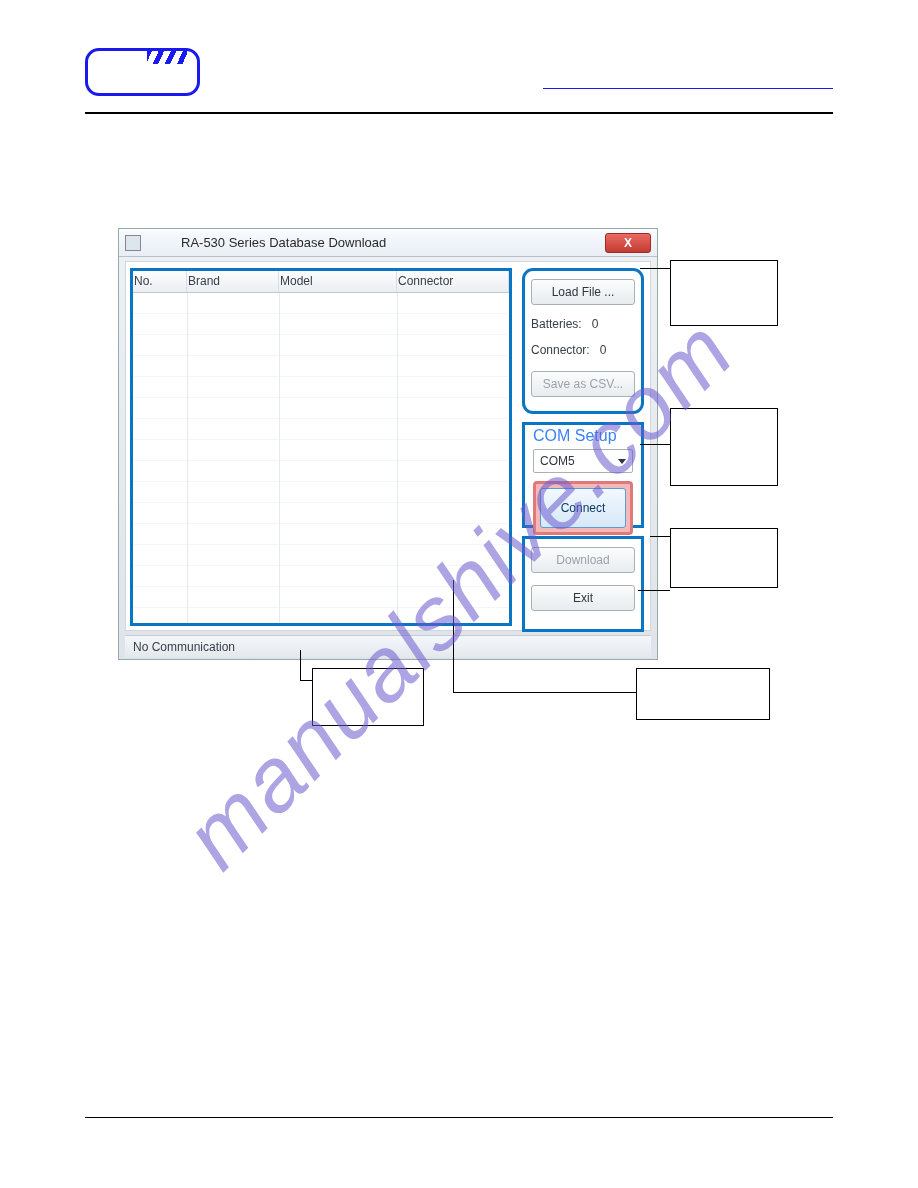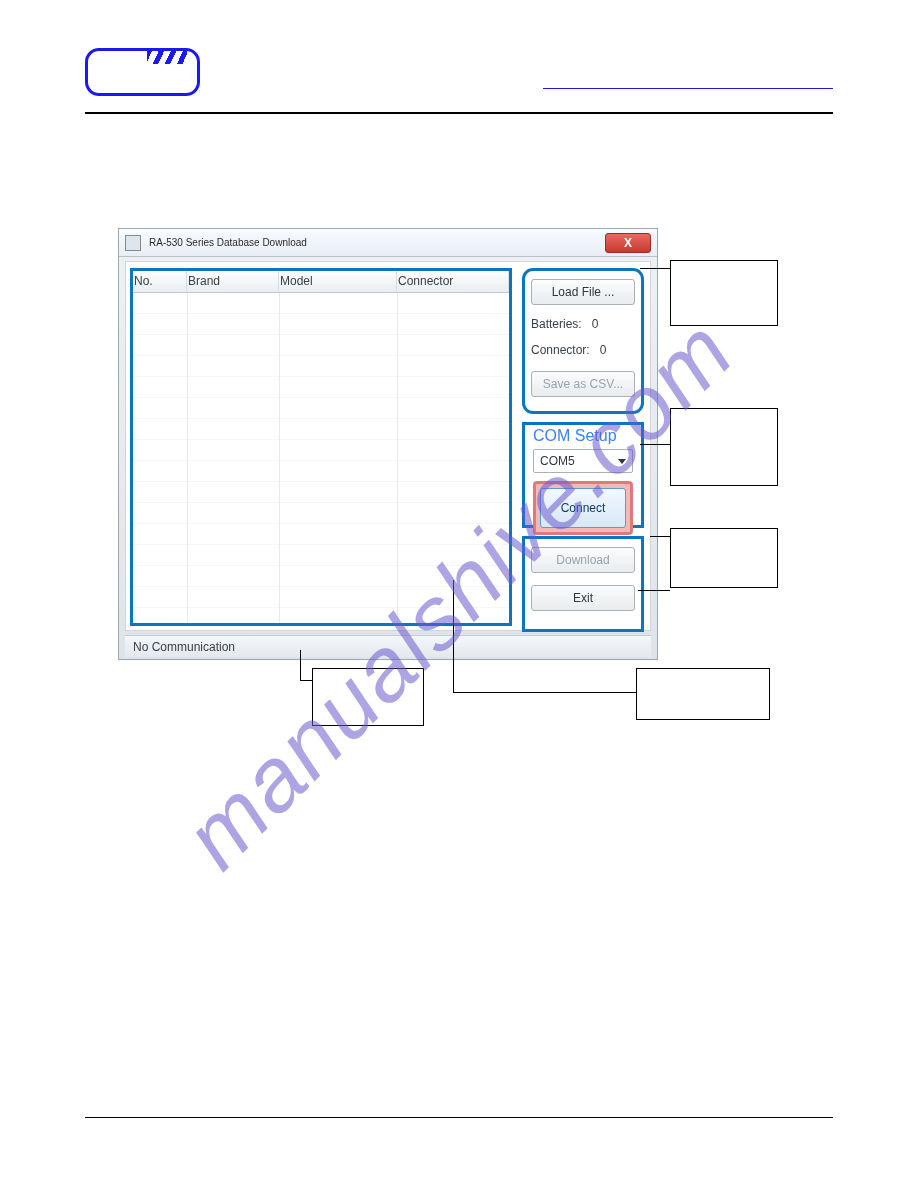--- a/index.html
+++ b/index.html
@@ -94,23 +94,24 @@
     align-items: center;
     gap: 8px;
     padding: 0 6px;
   }
   .titlebar .appicon {
     width: 16px; height: 16px;
     background: #dde6ee;
     border: 1px solid #888;
   }
   .titlebar .title {
-    font-size: 10px;
+    font-size: 13px;
     color: #2a2a2a;
     filter: blur(0.3px);
+    margin-left: 32px;
   }
   .titlebar .close {
     margin-left: auto;
     width: 46px; height: 20px;
     border-radius: 3px;
     background: linear-gradient(#e86a62, #c33b31);
     color: #fff;
     display: flex; align-items: center; justify-content: center;
     font-weight: bold;
     font-size: 12px;

